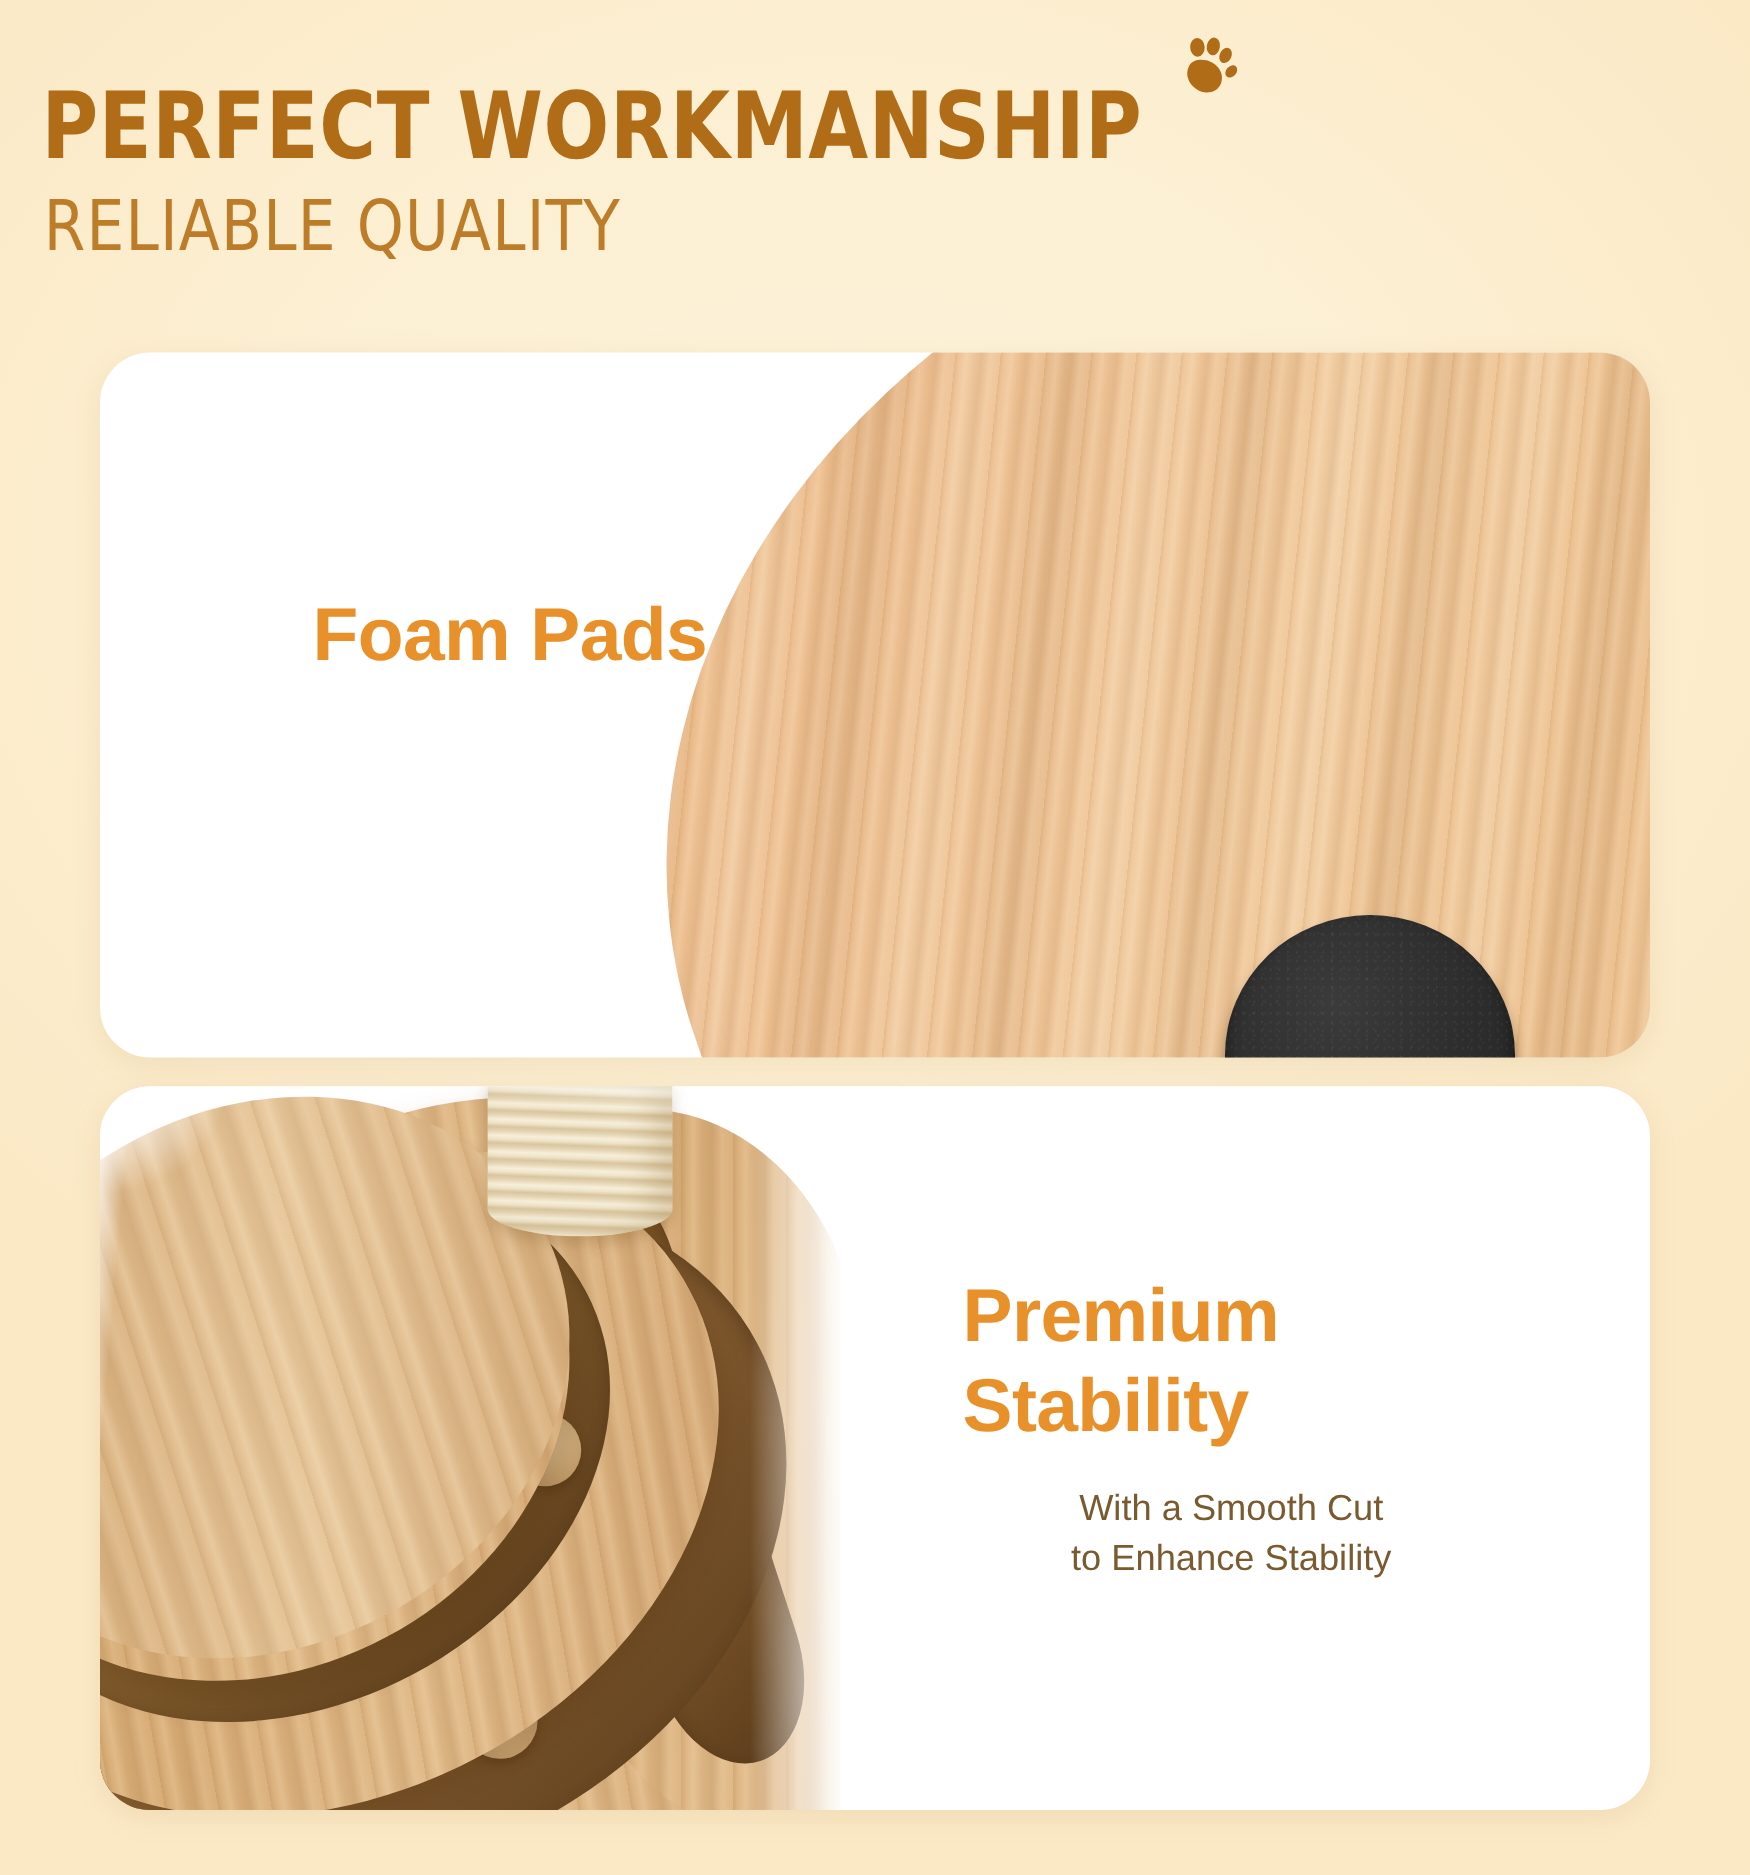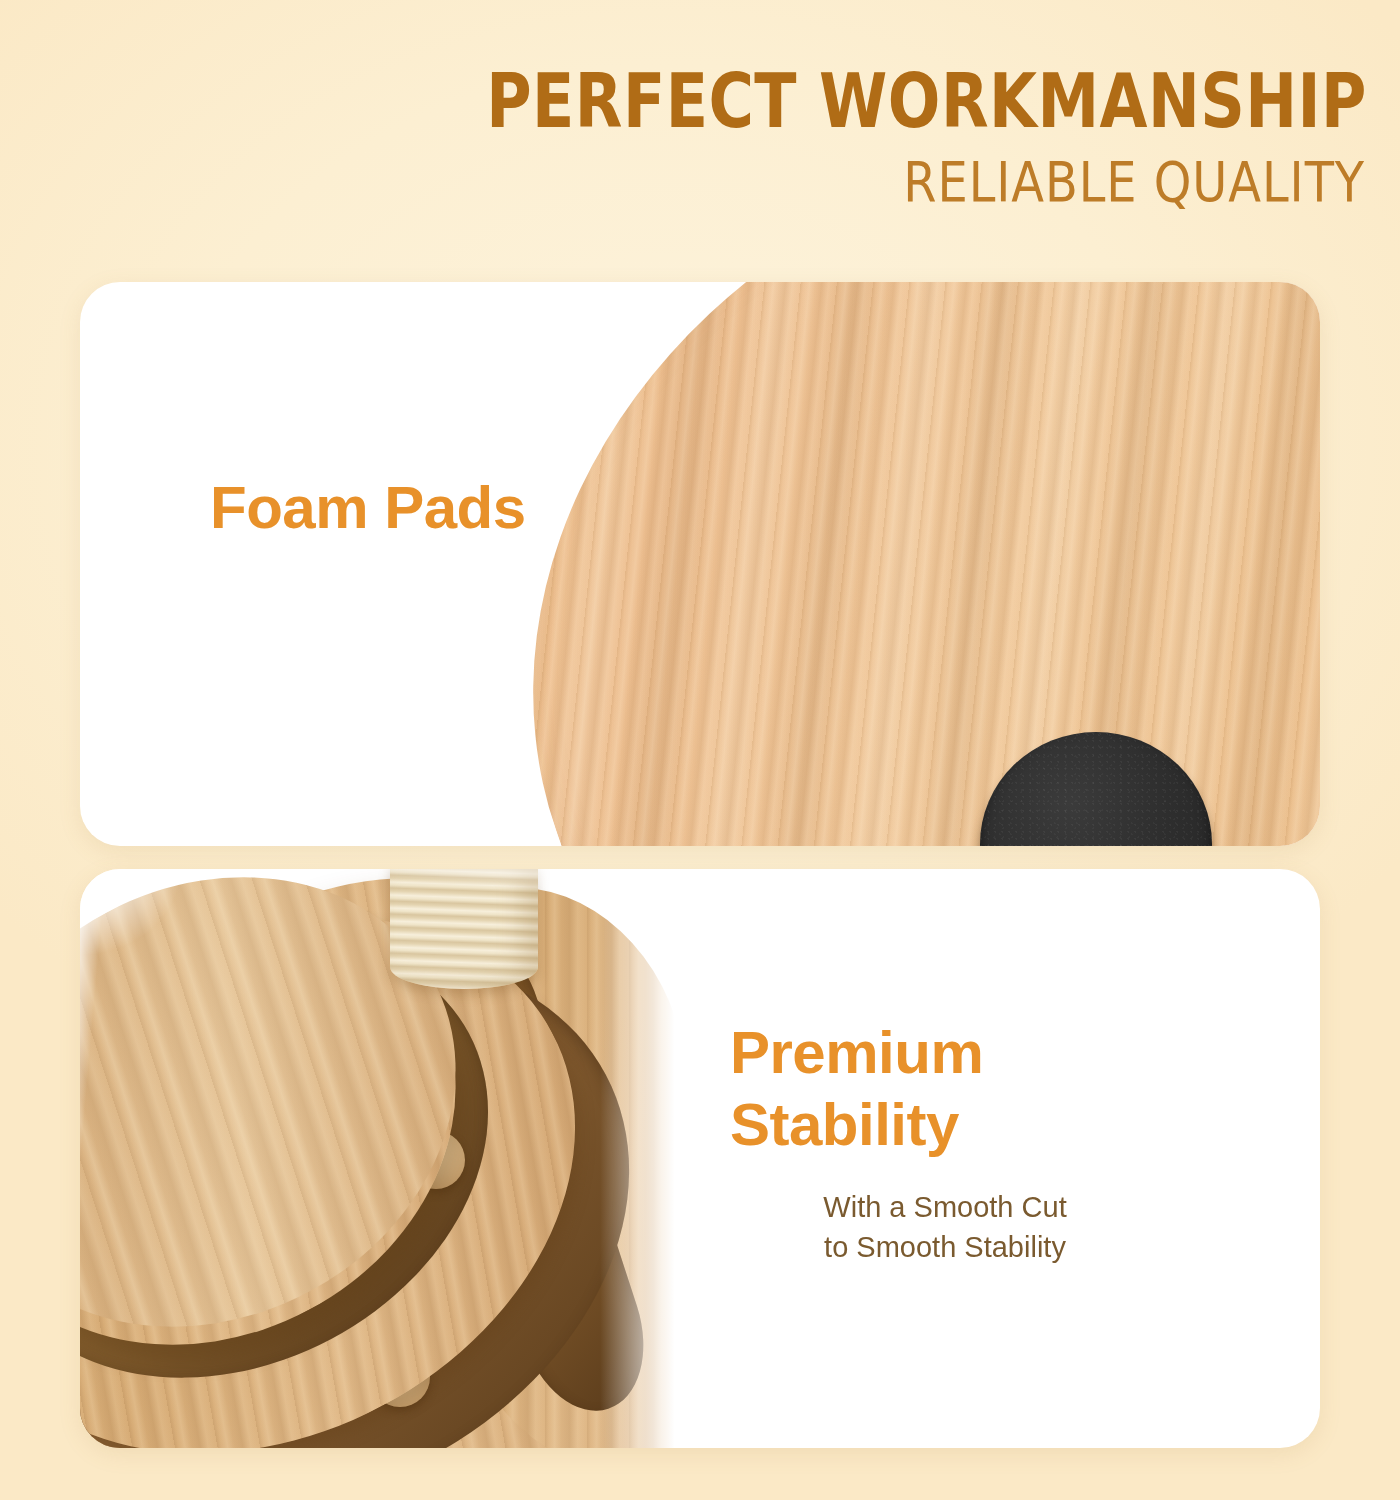--- a/index.html
+++ b/index.html
@@ -20,21 +20,21 @@
       radial-gradient(ellipse 900px 700px at 48% 30%, #fdf3dc 0%, #fcefd2 55%, #fbe9c6 100%);
     overflow: hidden;
   }
 
   
   #header {
     position: absolute;
     top: 0; left: 0;
     width: 1400px;
     height: 358px;
-    text-align: right;
+    text-align: left;
     border-radius: 26px;
   }
 
   #title-wrap {
     position: relative;
     display: inline-block;
     margin-top: 62px;
   }
 
   #main-title {
@@ -87,21 +87,21 @@
   }
 
   #card-two {
     left: 80px;
     top: 869px;
     width: 1240px;
     height: 579px;
   }
 
   
-  .text-block { position: absolute; }
+  .text-block { position: absolute; margin-left: 40px; }
 
   #card-one .text-block { left: 130px; top: 190px; width: 420px; }
   #card-two .text-block { left: 650px; top: 148px; width: 430px; }
 
   .feature-heading {
     font-family: "Liberation Sans", sans-serif;
     font-weight: bold;
     font-size: 60px;
     line-height: 72px;
     color: #e8912a;
@@ -429,18 +429,18 @@
       <div id="photo-two-fade"></div>
     </div>
 
     <div class="text-block">
       <div class="feature-heading">
         <div>Premium</div>
         <div>Stability</div>
       </div>
       <div class="feature-body">
         <div>With a Smooth Cut</div>
-        <div>to Smooth Stability</div>
+        <div>to Enhance Stability</div>
       </div>
     </div>
   </div>
 
 </div>
 
 </body></html>

